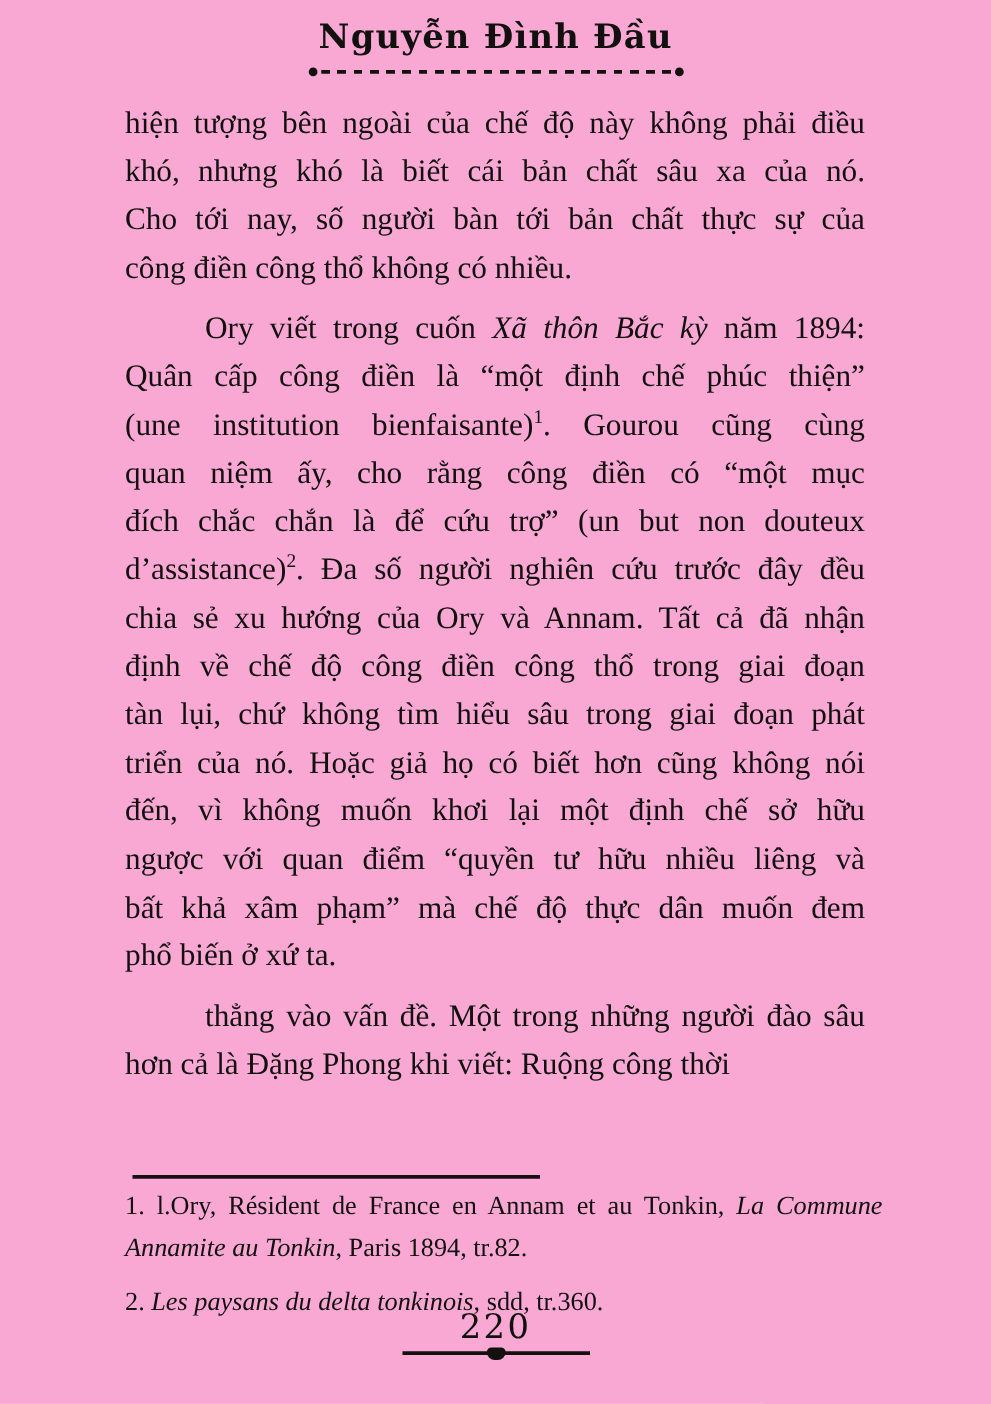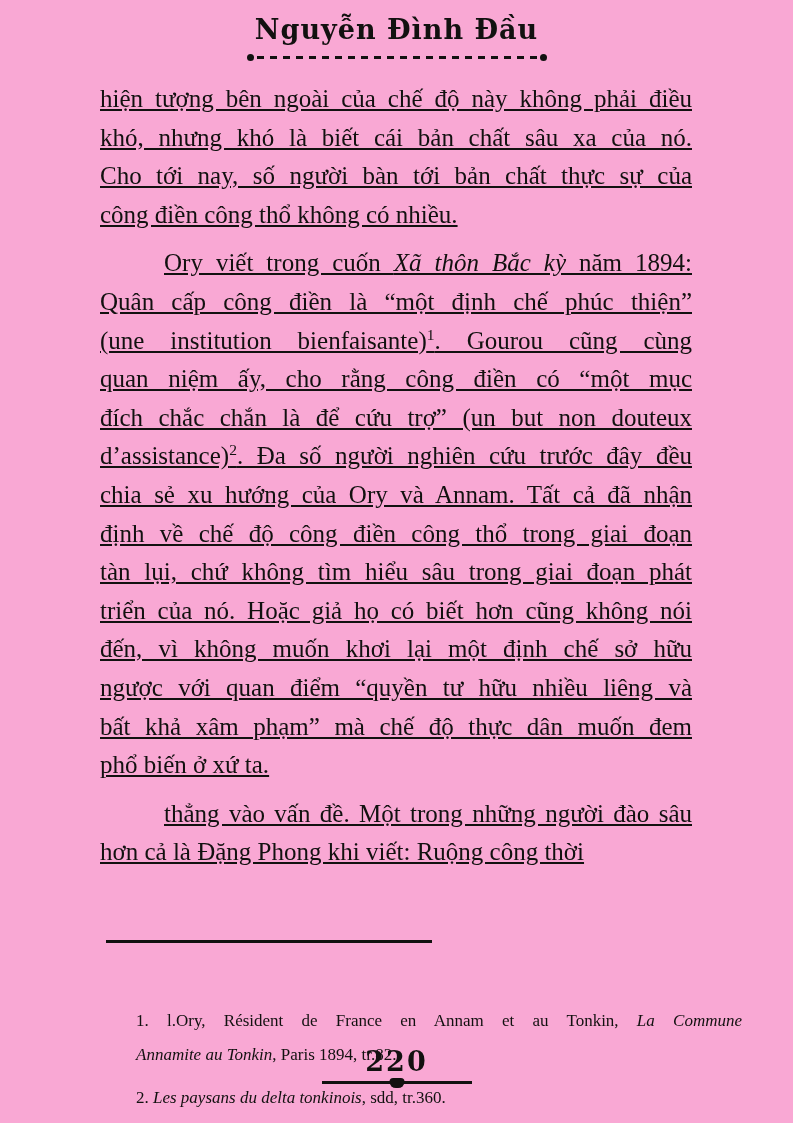--- a/index.html
+++ b/index.html
@@ -32,43 +32,43 @@
     width:7px; height:7px; background:#121110; border-radius:50%;
   }
   .dash-rule .dashes {
     flex:1; height:3px; margin:0 3px;
     background:repeating-linear-gradient(90deg,#121110 0 7px,transparent 7px 13px);
   }
 
   
   .body-text {
     position:absolute; top:80px; left:100px; width:592px;
-    font-size:25px; line-height:38.6px;text-decoration:underline;
+    font-size:25px; line-height:38.6px;
   }
   .para + .para { margin-top:10px; }
   .line { text-align:justify; text-align-last:justify; white-space:normal; }
   .line.last { text-align-last:left; }
   .para.indent .line:first-child { text-indent:64px; }
   .it { font-style:italic; }
   .sup { font-size:0.62em; vertical-align:super; line-height:0; }
 
   
   .fn-rule {
     position:absolute; top:940px; left:106px;
     width:326px; height:3px; background:#121110;
   }
   .footnotes {
-    position:absolute; top:1004px; left:100px; width:606px;
-    font-size:17px; line-height:33.5px;margin-left:36px;
+    position:absolute; top:948px; left:100px; width:606px;
+    font-size:21px; line-height:33.5px;
   }
 
   
   .footer { position:absolute; top:1046px; left:0; width:100%; text-align:center; }
   .page-number {
-    font-weight:bold; font-size:27px; letter-spacing:2px;
+    font-weight:normal; font-size:27px; letter-spacing:2px;
     font-family:"DejaVu Serif", serif;
   }
   .pn-rule {
     position:relative;
     width:150px; height:2.5px; background:#121110;
     margin:4px auto 0;
   }
   .pn-orn {
     position:absolute; left:50%; top:-3px; transform:translateX(-50%);
     width:15px; height:10px; background:#121110;

